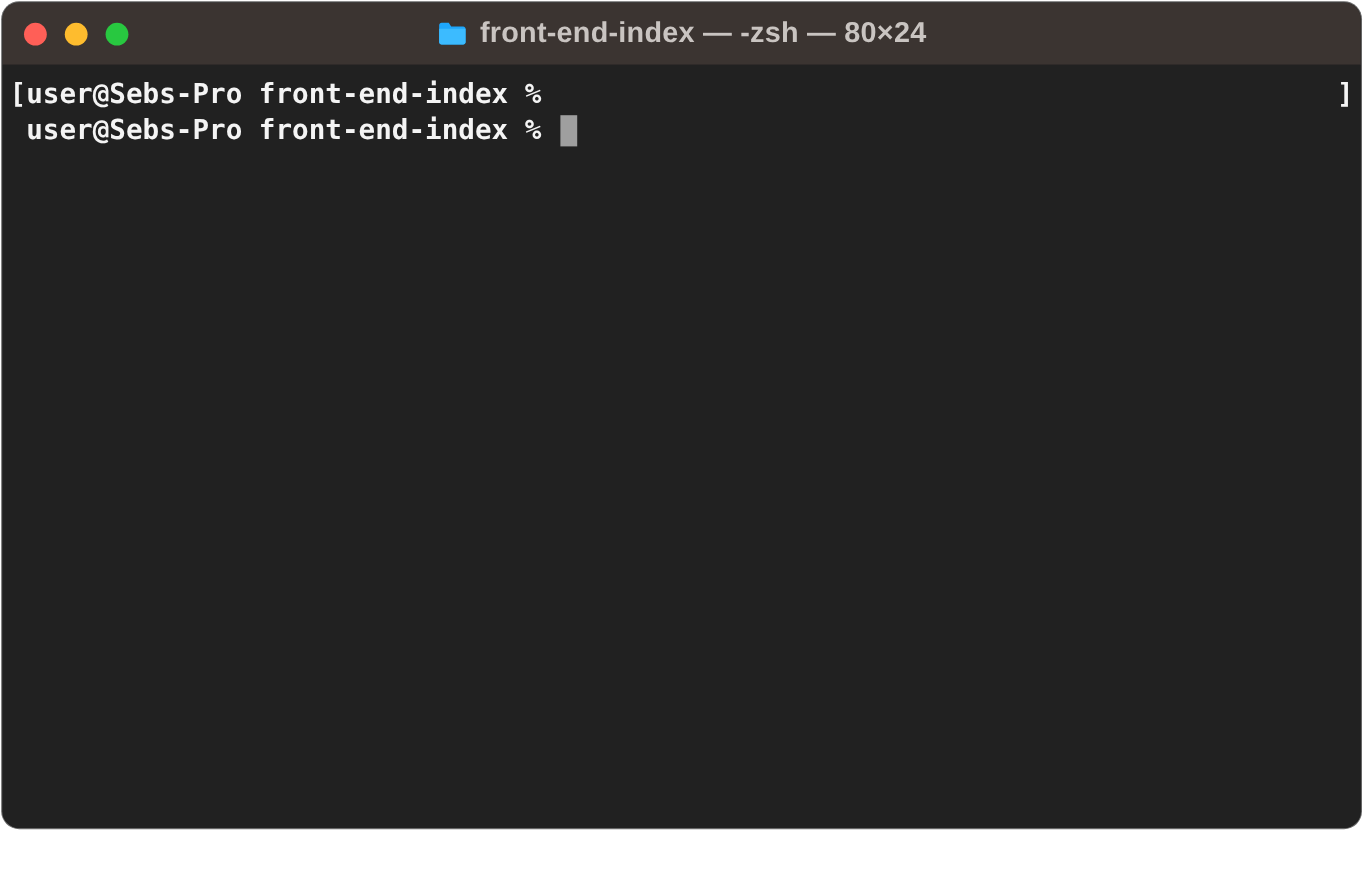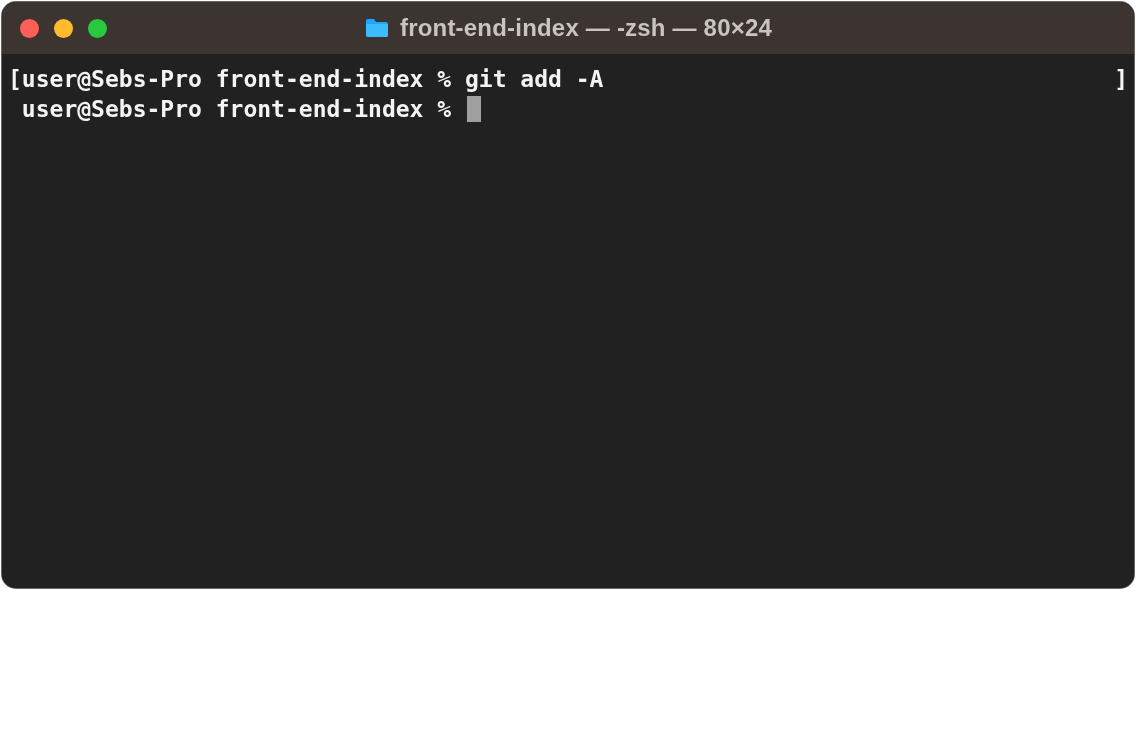--- a/index.html
+++ b/index.html
@@ -11,21 +11,21 @@
       background: #ffffff;
       width: 1136px;
       height: 742px;
       display: flex;
       align-items: flex-start;
       justify-content: flex-start;
       font-family: -apple-system, BlinkMacSystemFont, "Helvetica Neue", sans-serif;
     }
     .window {
       width: 1132px;
-      height: 586px;
+      height: 688px;
       margin: 2px;
       background: #1e1e1e;
       border-radius: 14px;
       overflow: hidden;
       box-shadow: 0 0 0 1px rgba(0,0,0,0.6);
       display: flex;
       flex-direction: column;
     }
     .titlebar {
       height: 52px;
@@ -120,21 +120,21 @@
           <path d="M2 7 L24 7 L24 18 C24 19.1 23.1 20 22 20 L4 20 C2.9 20 2 19.1 2 18 Z" fill="#3cbbff"></path>
         </svg>
       </span>
       <span class="title-text">front-end-index — -zsh — 80×24</span>
     </div>
   </div>
 
   <div class="terminal-body">
     <div class="line1-wrap">
       <span class="line">
-        <span class="bracket">[</span><span>user@Sebs-Pro front-end-index % </span><span>git add -A</span>
+        <span class="bracket">[</span><span>user@Sebs-Pro front-end-index % </span>
       </span>
       <span class="bracket">]</span>
     </div>
     <div class="line">
       <span> </span><span>user@Sebs-Pro front-end-index % </span><span class="cursor"></span>
     </div>
   </div>
 
 </div>
 

